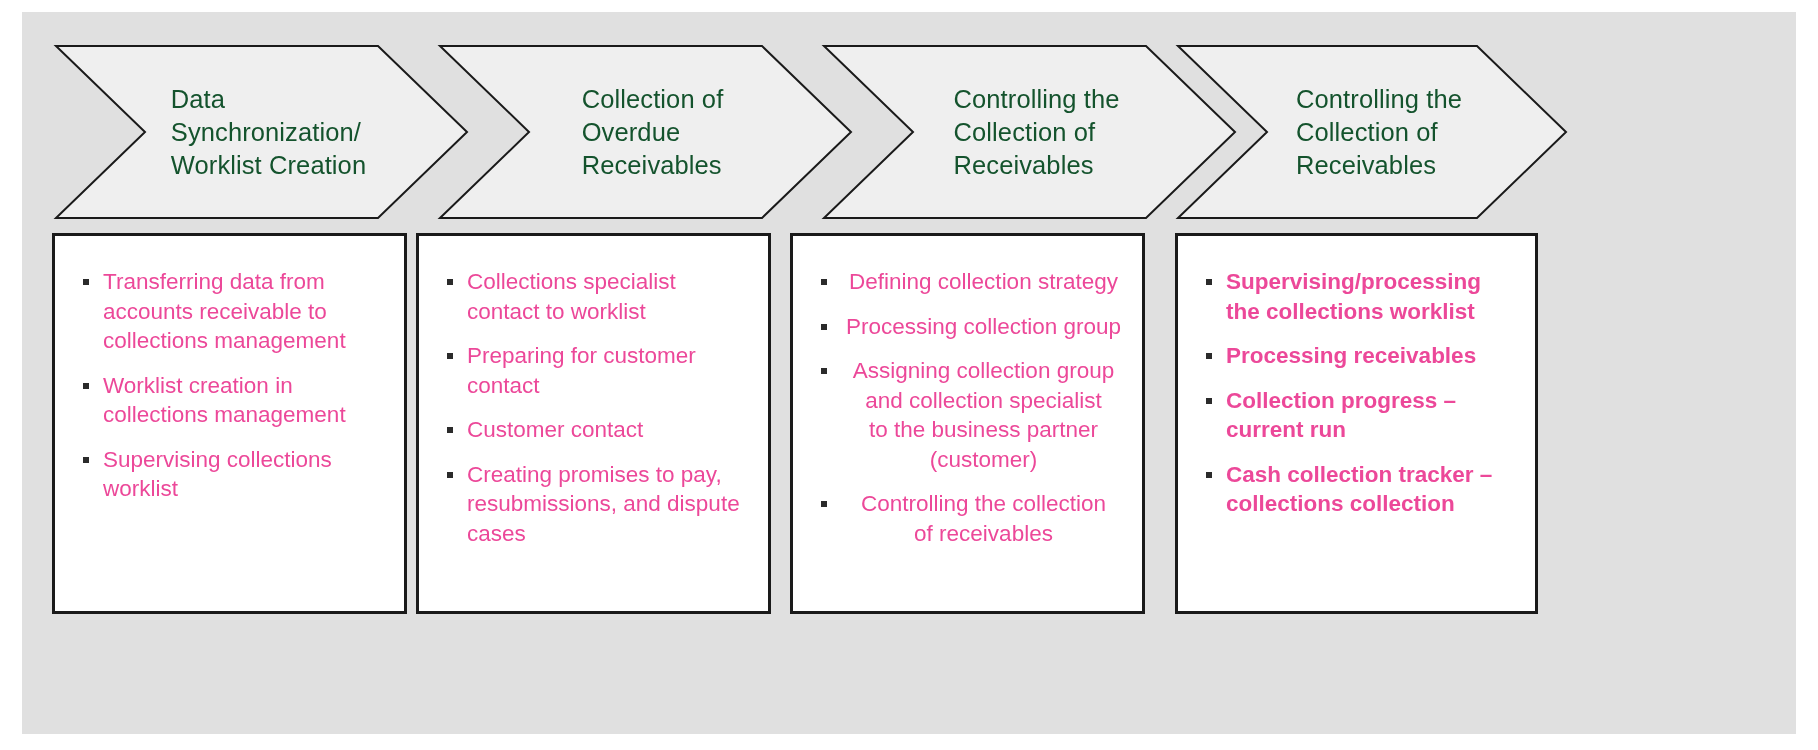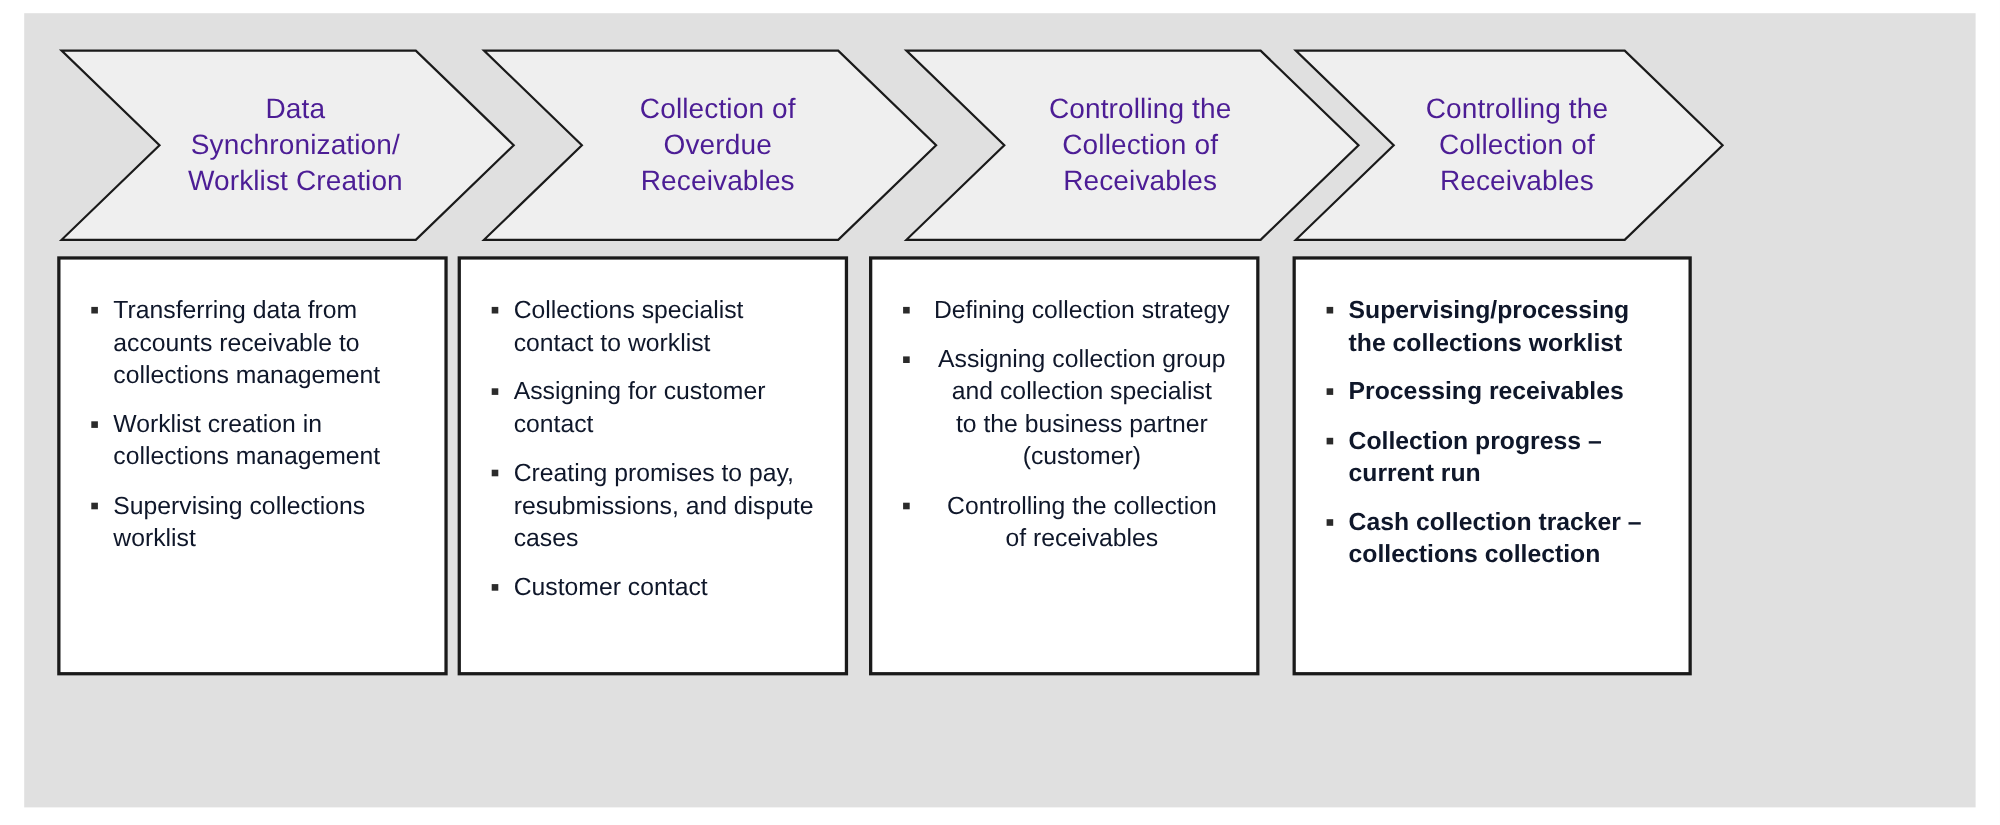--- a/index.html
+++ b/index.html
@@ -47,24 +47,23 @@
     left: 0;
     top: 0;
     width: 100%;
     height: 100%;
     display: flex;
     align-items: center;
     justify-content: center;
     box-sizing: border-box;
     padding-left: 58px;
     padding-right: 44px;
-    text-align: center;
     font-size: 25.5px;
     line-height: 33px;
-    color: #4c1d95;
+    color: #14532d;
     white-space: pre-line;
     letter-spacing: 0.1px;
   }
 
   .chev1 { left: 33px;   width: 413px; }
   .chev2 { left: 417px;  width: 413px; }
   .chev3 { left: 801px;  width: 413px; }
   .chev4 { left: 1155px; width: 390px; }
 
   
@@ -85,21 +84,21 @@
     margin: 0;
     padding: 31px 16px 0 24px;
     list-style: none;
   }
   .blist li {
     position: relative;
     padding-left: 24px;
     margin-bottom: 15px;
     font-size: 22.5px;
     line-height: 29.5px;
-    color: #0f172a;
+    color: #ec4899;
     white-space: pre-line;
   }
   .blist li:before {
     content: "";
     position: absolute;
     left: 4px;
     top: 12px;
     width: 6px;
     height: 6px;
     background: #2b2b2b;
@@ -159,32 +158,33 @@
 collections management</li>
       <li>Supervising collections
 worklist</li>
     </ul>
   </div>
 
   <div class="box box2">
     <ul class="blist">
       <li>Collections specialist
 contact to worklist</li>
-      <li>Assigning for customer
+      <li>Preparing for customer
 contact</li>
+      <li>Customer contact</li>
       <li>Creating promises to pay,
 resubmissions, and dispute
 cases</li>
-      <li>Customer contact</li>
     </ul>
   </div>
 
   <div class="box box3">
     <ul class="blist">
       <li>Defining collection strategy</li>
+      <li>Processing collection group</li>
       <li>Assigning collection group
 and collection specialist
 to the business partner
 (customer)</li>
       <li>Controlling the collection
 of receivables</li>
     </ul>
   </div>
 
   <div class="box box4">

